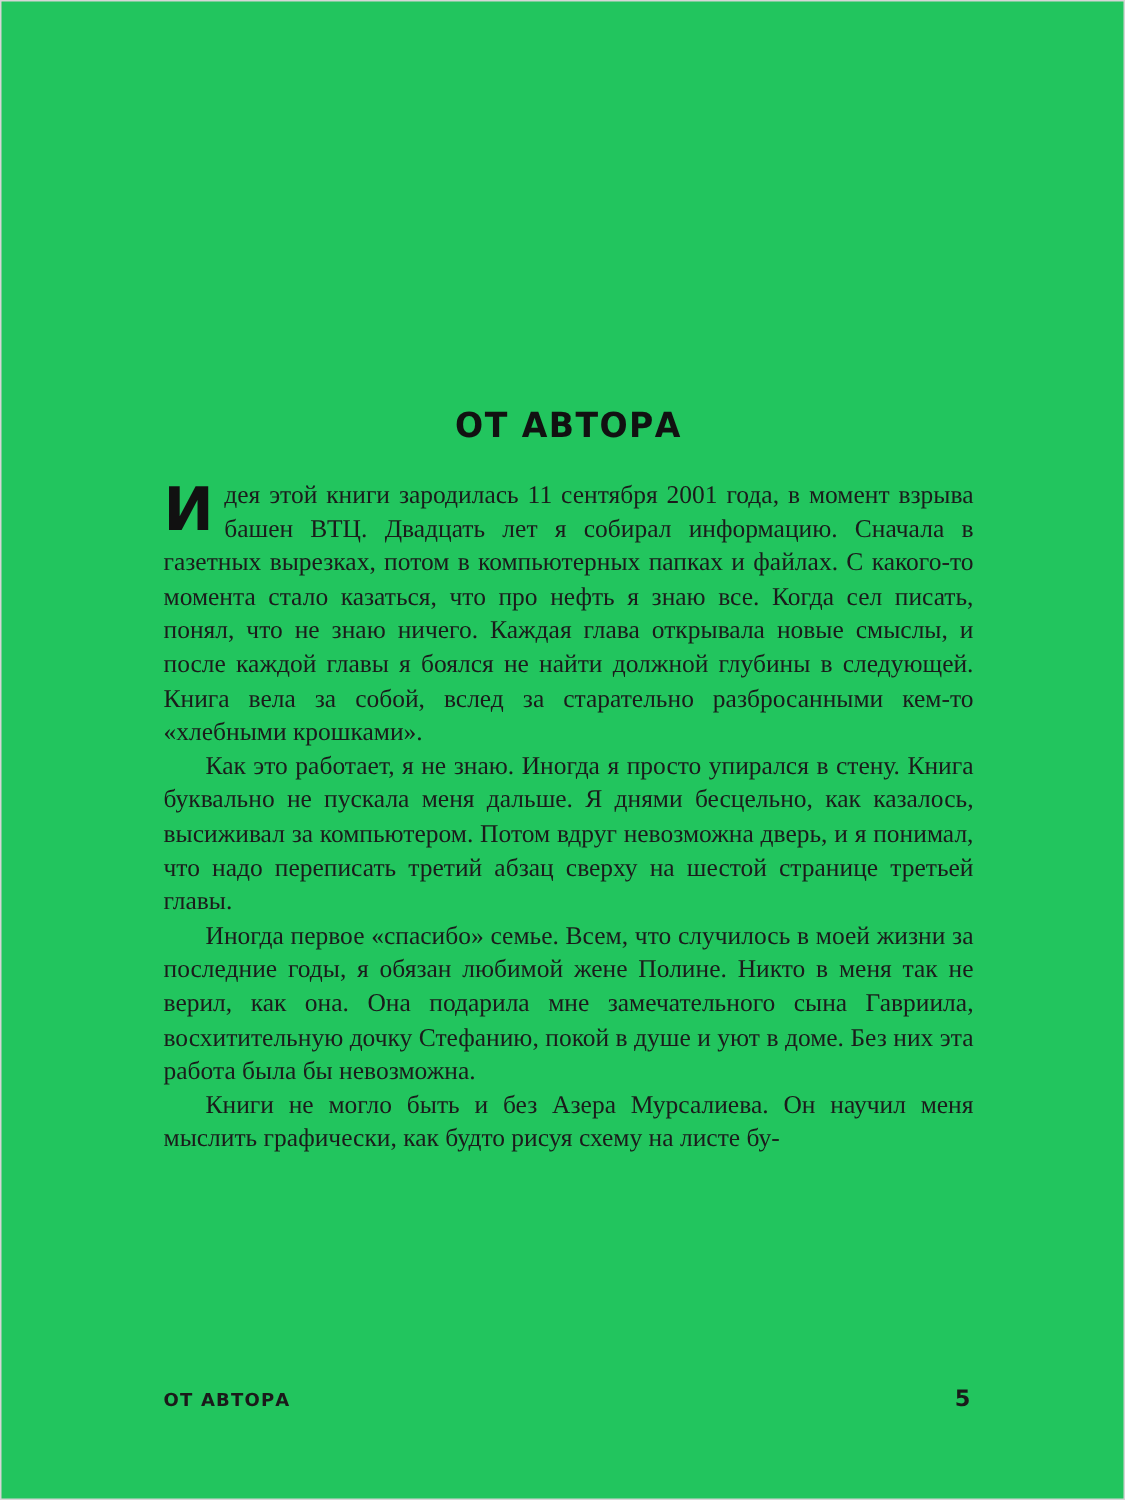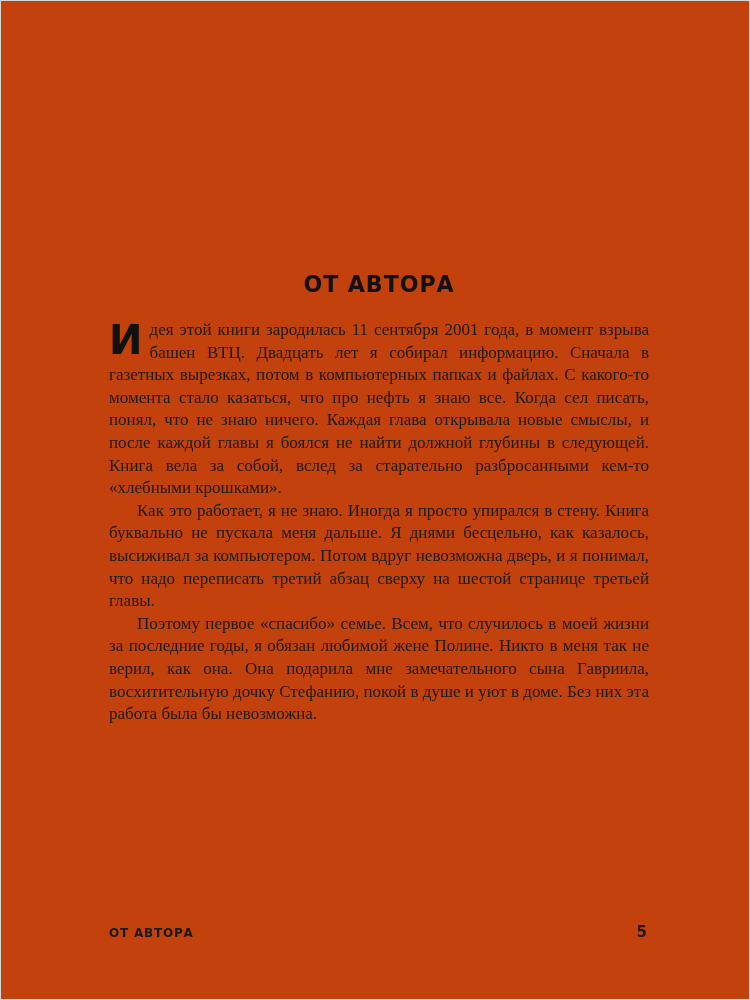--- a/index.html
+++ b/index.html
@@ -5,21 +5,21 @@
   html, body {
     margin: 0;
     padding: 0;
     background: #f2f2f2;
     font-family: "Liberation Serif", serif;
   }
   .page {
     position: relative;
     width: 748px;
     height: 998px;
-    background: #c2410c;
+    background: #22c55e;
     border: 1px solid #d6d6d6;
     box-sizing: content-box;
     overflow: hidden;
   }
   .content {
     position: absolute;
     left: 108px;
     top: 0;
     width: 540px;
   }
@@ -89,22 +89,23 @@
 
     <div class="body-text">
 
       <p class="first-para">
         <span class="dropcap">И</span><span>дея этой книги зародилась 11 сентября 2001 года, в момент взрыва башен ВТЦ. Двадцать лет я собирал информацию. Сначала в газетных вырезках, потом в компьютерных папках и файлах. С какого-то момента стало казаться, что про нефть я знаю все. Когда сел писать, понял, что не знаю ничего. Каждая глава открывала новые смыслы, и после каждой главы я боялся не найти должной глубины в следующей. Книга вела за собой, вслед за старательно разбросанными кем-то «хлебными крошками».</span>
       </p>
 
       <p>Как это работает, я не знаю. Иногда я просто упирался в стену. Книга буквально не пускала меня дальше. Я днями бесцельно, как казалось, высиживал за компьютером. Потом вдруг невозможна дверь, и я понимал, что надо переписать третий абзац сверху на шестой странице третьей главы.</p>
 
 
-      <p>Поэтому первое «спасибо» семье. Всем, что случилось в моей жизни за последние годы, я обязан любимой жене Полине. Никто в меня так не верил, как она. Она подарила мне замечательного сына Гавриила, восхитительную дочку Стефанию, покой в душе и уют в доме. Без них эта работа была бы невозможна.</p>
+      <p>Иногда первое «спасибо» семье. Всем, что случилось в моей жизни за последние годы, я обязан любимой жене Полине. Никто в меня так не верил, как она. Она подарила мне замечательного сына Гавриила, восхитительную дочку Стефанию, покой в душе и уют в доме. Без них эта работа была бы невозможна.</p>
 
+      <p>Книги не могло быть и без Азера Мурсалиева. Он научил меня мыслить графически, как будто рисуя схему на листе бу-</p>
 
     </div>
   </div>
 
   <div class="footer">
     <span class="running-title">ОТ АВТОРА</span>
     <span class="page-number">5</span>
   </div>
 </div>
 

